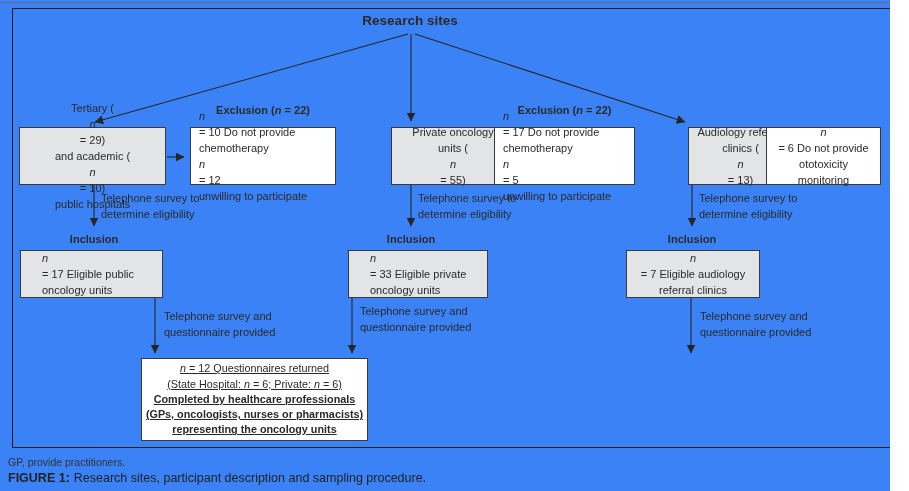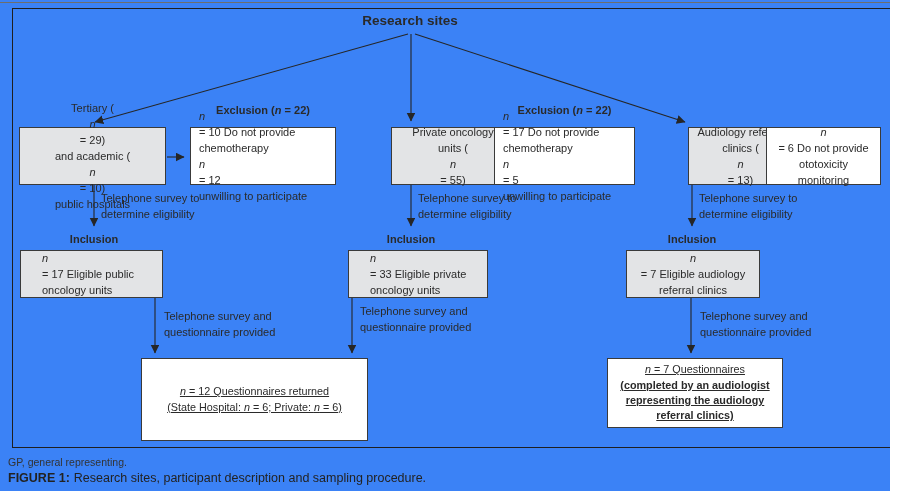--- a/index.html
+++ b/index.html
@@ -110,27 +110,24 @@
   <div class="lbl" style="left:164px;top:309px;">Telephone survey and
 questionnaire provided</div>
   <div class="lbl" style="left:360px;top:304px;">Telephone survey and
 questionnaire provided</div>
   <div class="lbl" style="left:700px;top:309px;">Telephone survey and
 questionnaire provided</div>
 
   <div class="box" style="left:141px;top:358px;width:227px;height:83px;font-size:10.8px;line-height:15.3px;">
     <span><i>n</i> = 12 Questionnaires returned
 (State Hospital: <i>n</i> = 6; Private: <i>n</i> = 6)</span>
+    <span class="bold">Completed by healthcare professionals
+(GPs, oncologists, nurses or pharmacists)
+representing the oncology units</span>
   </div>
 
-  <div class="box" style="left:607px;top:358px;width:176px;height:70px;font-size:10.8px;line-height:15.3px;">
-    <span><i>n</i> = 7 Questionnaires</span>
-    <span class="bold">(completed by an audiologist
-representing the audiology
-referral clinics)</span>
-  </div>
 
-  <div class="footer-note">GP, general representing.</div>
+  <div class="footer-note">GP, provide practitioners.</div>
   <div class="figure-line">
     <span class="bold">FIGURE 1:</span><span class="cap">Research sites, participant description and sampling procedure.</span>
   </div>
 
 </div>
 
 </body></html>

